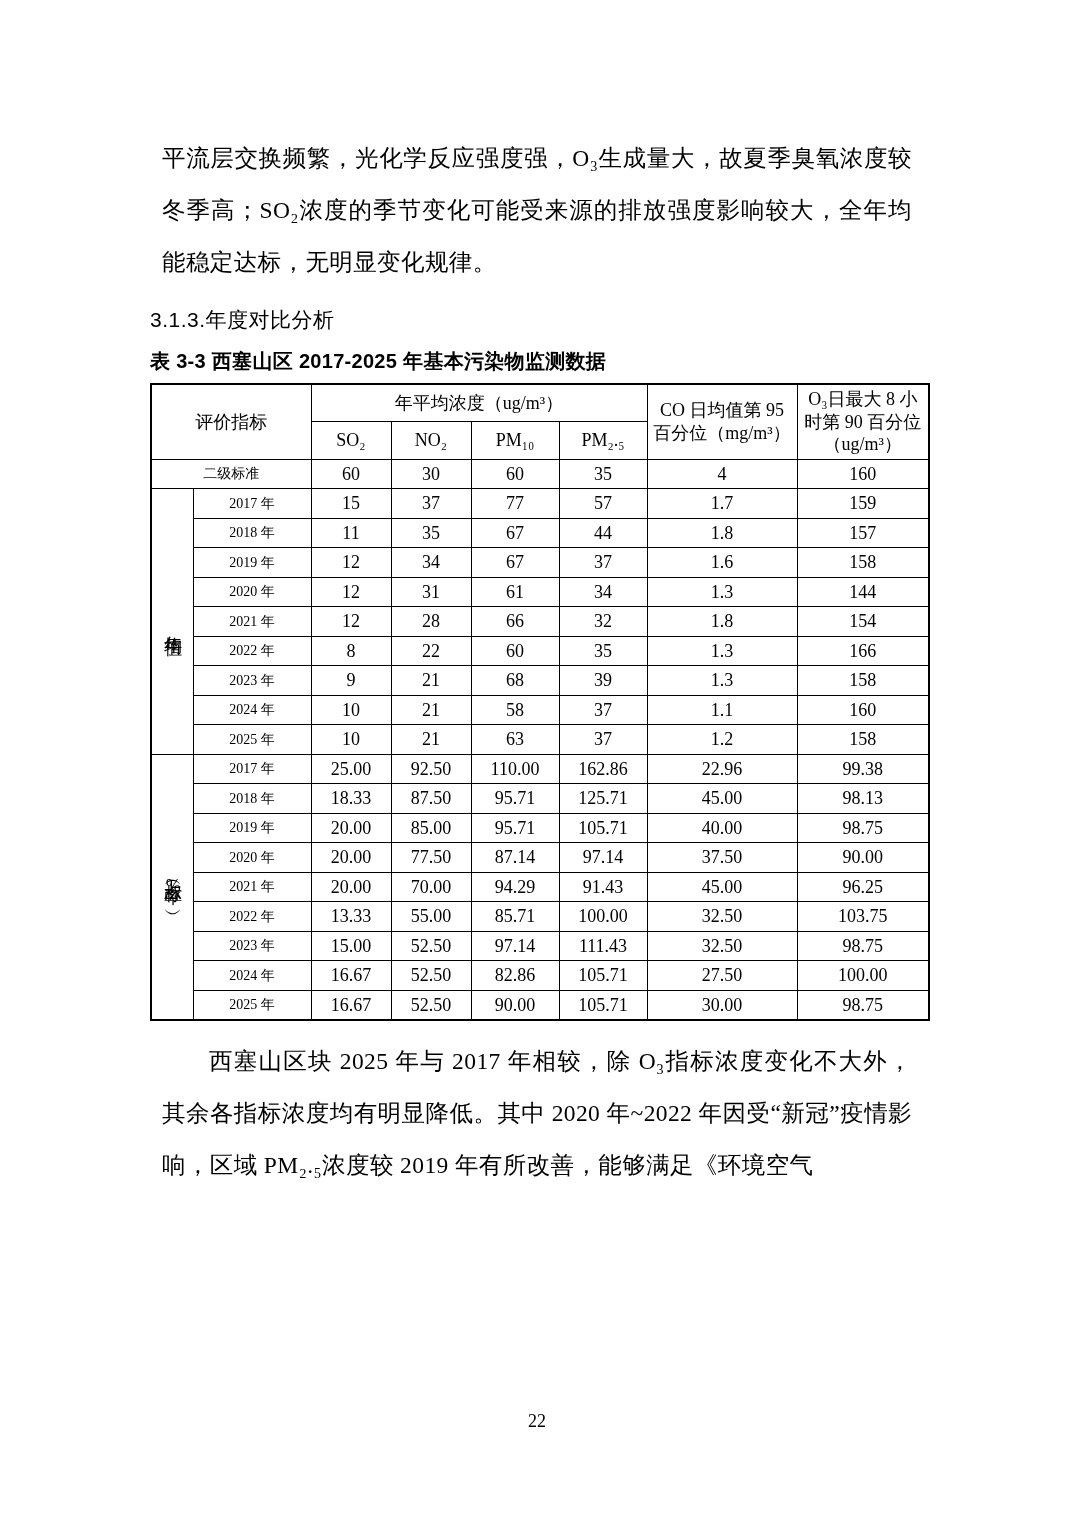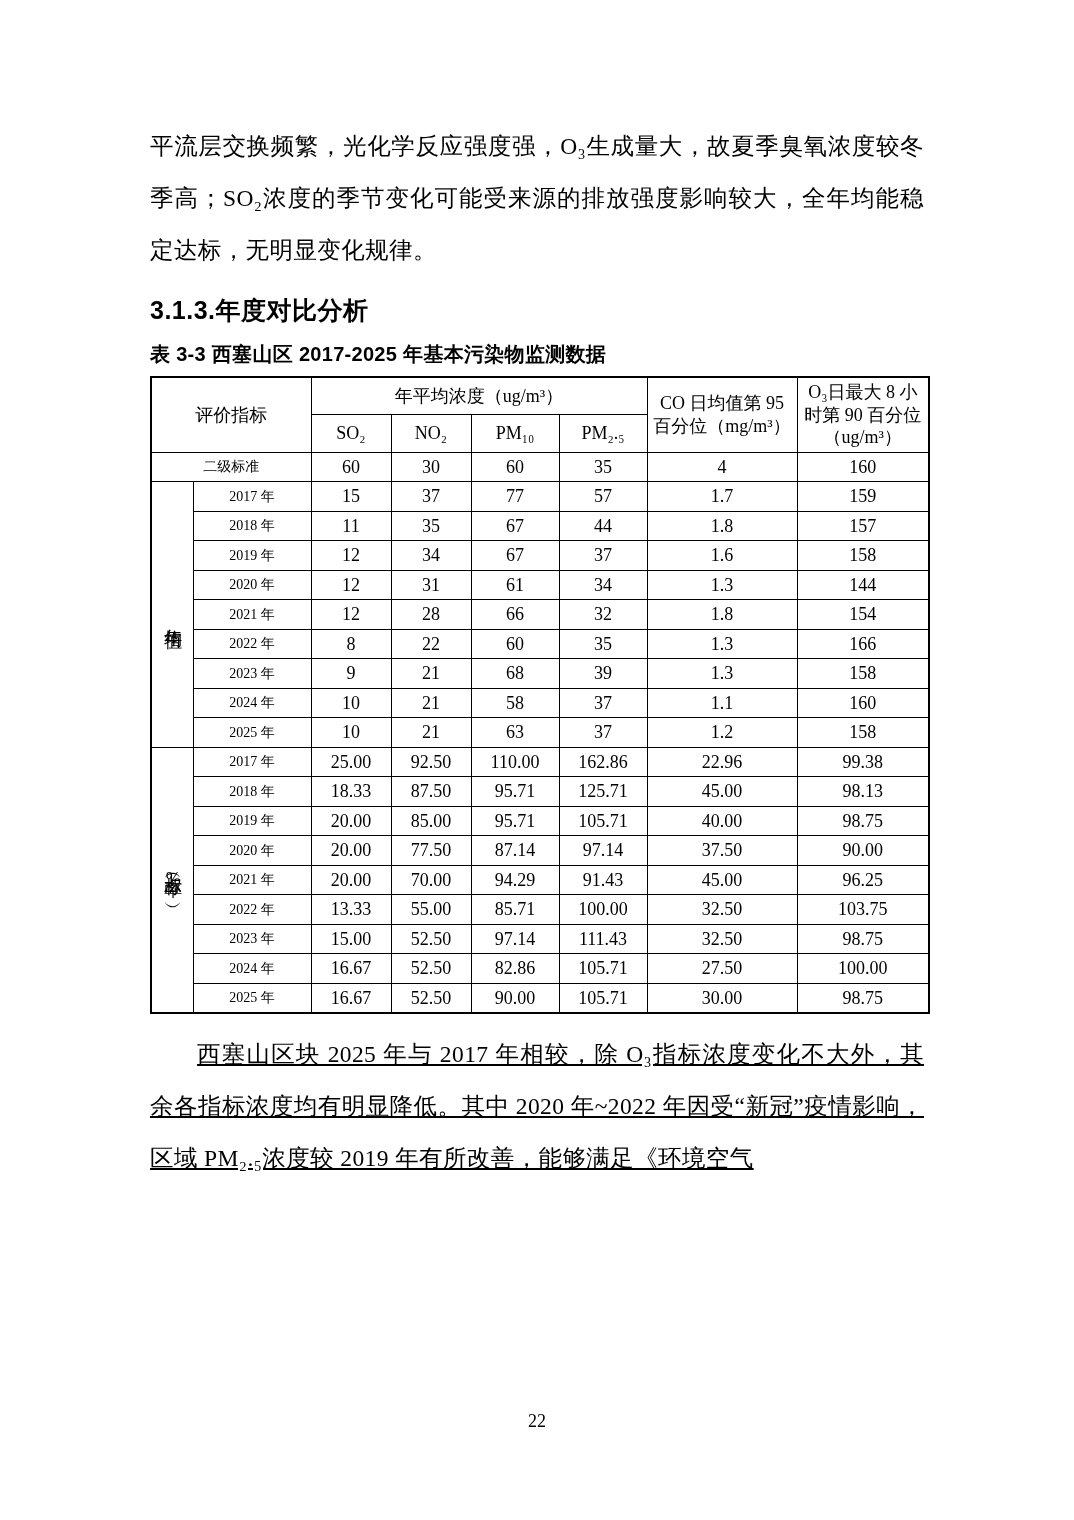--- a/index.html
+++ b/index.html
@@ -19,31 +19,31 @@
     position: relative;
     width: 1074px;
     height: 1520px;
     box-sizing: border-box;
     padding: 120px 150px 0 150px;
   }
   p.body-text {
     font-family: "Liberation Serif", serif;
     font-size: 23.5px;
     line-height: 52px;
-    margin: 0;
+    margin: 12px;
     text-align: justify;
     letter-spacing: 0.4px;
   }
   p.indent {
     text-indent: 2em;
   }
   h3.heading {
     font-family: "Liberation Sans", sans-serif;
-    font-weight: bold;
-    font-size: 25px;
+    font-weight: normal;
+    font-size: 21px;
     margin: 18px 0 14px 0;
     letter-spacing: 0.5px;
   }
   .table-caption {
     font-family: "Liberation Sans", sans-serif;
     font-weight: bold;
     font-size: 20px;
     margin: 14px 0 8px 0;
     letter-spacing: 0.3px;
   }
@@ -303,16 +303,16 @@
         <td>16.67</td>
         <td>52.50</td>
         <td>90.00</td>
         <td>105.71</td>
         <td>30.00</td>
         <td>98.75</td>
       </tr>
     </tbody>
   </table>
 
-  <p class="body-text indent" style="margin-top:14px;text-decoration:underline;">西塞山区块 2025 年与 2017 年相较，除 O₃指标浓度变化不大外，其余各指标浓度均有明显降低。其中 2020 年~2022 年因受“新冠”疫情影响，区域 PM₂.₅浓度较 2019 年有所改善，能够满足《环境空气</p>
+  <p class="body-text indent" style="margin-top:14px;">西塞山区块 2025 年与 2017 年相较，除 O₃指标浓度变化不大外，其余各指标浓度均有明显降低。其中 2020 年~2022 年因受“新冠”疫情影响，区域 PM₂.₅浓度较 2019 年有所改善，能够满足《环境空气</p>
 
   <div class="pagenum">22</div>
 </div>
 
 </body></html>

